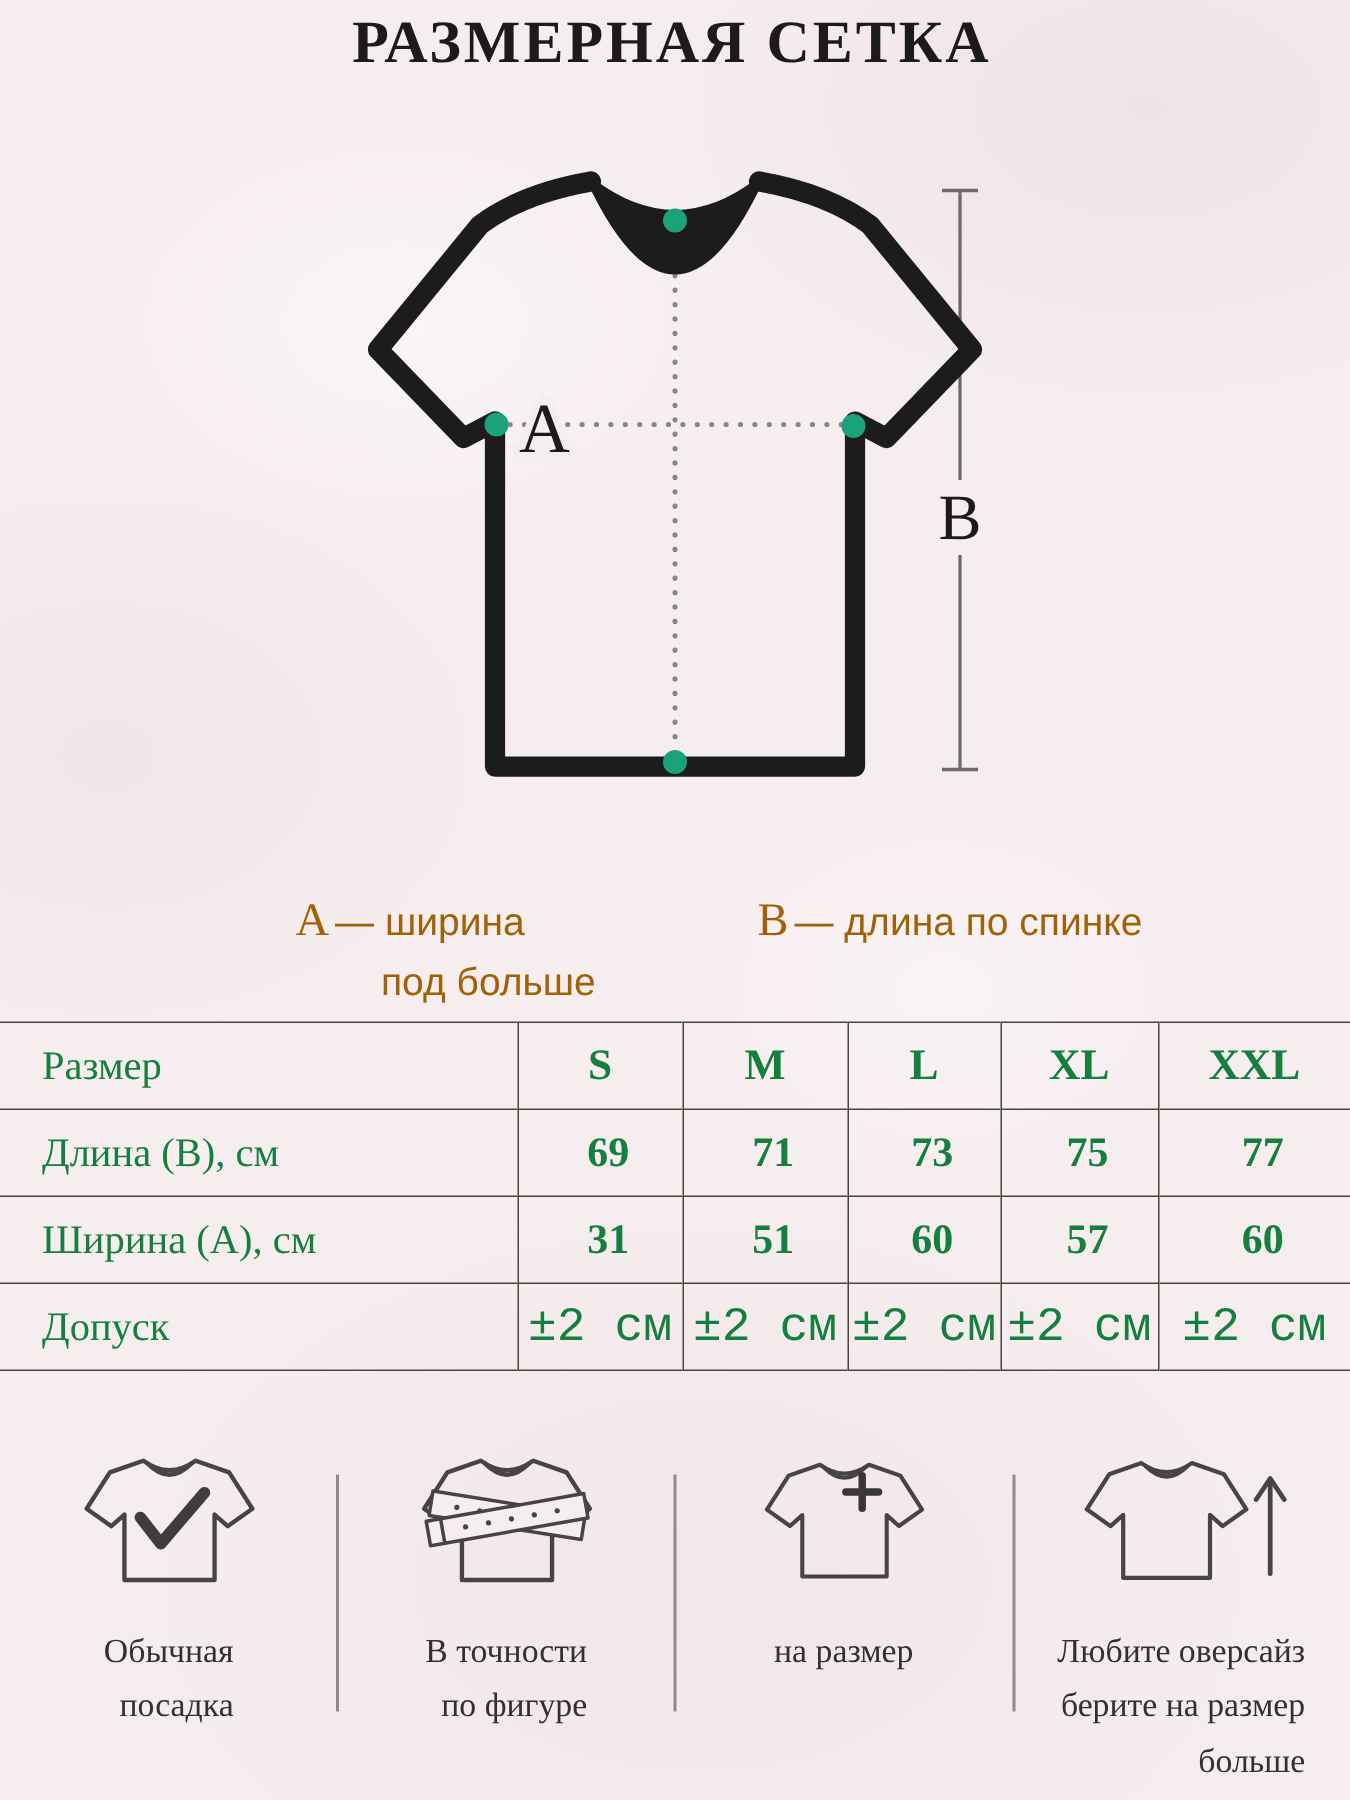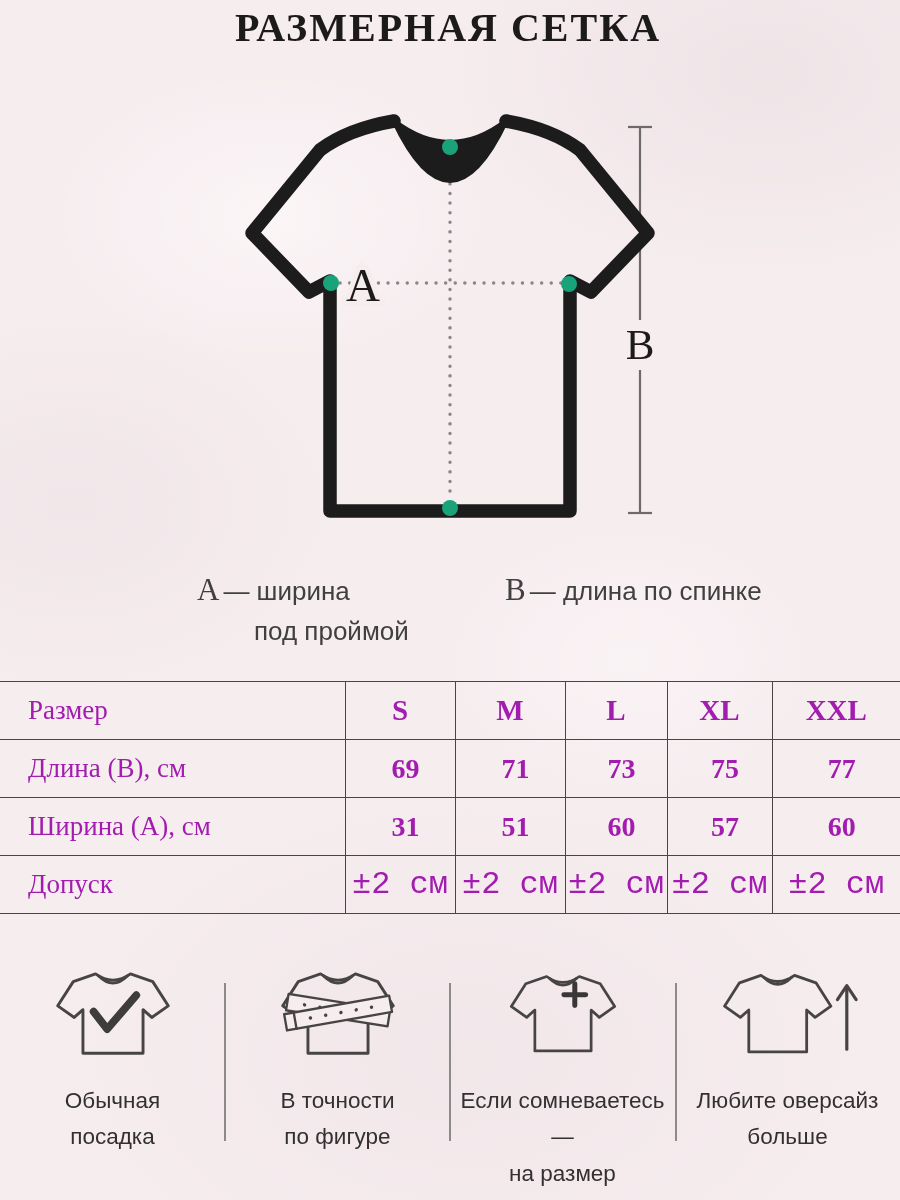--- a/index.html
+++ b/index.html
@@ -20,49 +20,49 @@
   .page-title{
     position:absolute;top:4px;left:0;width:896px;
     text-align:center;font-size:40px;font-weight:600;letter-spacing:2px;
     color:#1d1b1a;
   }
 
   
   .diagram-svg{position:absolute;left:0;top:60px;width:900px;height:500px;}
 
   
-  .legend-item{position:absolute;white-space:nowrap;color:#404040;}
+  .legend-item{position:absolute;white-space:nowrap;color:#a16207;margin-top:23px;}
   .legend-letter{font-family:"Liberation Serif","DejaVu Serif",serif;font-size:31px;}
   .legend-text{font-family:"Liberation Sans","DejaVu Sans",sans-serif;font-size:26px;}
   .legend-a{left:197px;top:572px;}
   .legend-b{left:505px;top:572px;}
   .legend-line2{margin-top:8px;padding-left:57px;}
 
   
   .size-table{
     position:absolute;left:0;top:681px;width:900px;
     border-collapse:collapse;table-layout:fixed;
-    font-size:27px;color:#a21caf;
+    font-size:27px;color:#15803d;
   }
   .size-table td{height:55px;vertical-align:middle;}
   .size-table tr{border-bottom:1px solid #4a4540;}
   .size-table tr:first-child{border-top:1px solid #4a4540;}
   .size-table td+td{border-left:1px solid #4a4540;text-align:center;}
   .size-table td:first-child{padding-left:28px;}
   .size-head{font-weight:600;font-size:29px;}
   .size-val{font-weight:600;font-size:28px;padding-left:12px;}
   .size-tol{font-size:32px;font-family:Liberation Mono, monospace;}
 
   
   .footer{position:absolute;left:0;top:963px;width:900px;display:flex;}
   .f-col{width:225px;display:flex;flex-direction:column;align-items:center;}
   .f-icon{height:106px;display:flex;align-items:center;justify-content:center;}
   .f-caption{
-    margin-top:14px;text-align:center;
-    font-family:Liberation Sans, sans-serif;
+    margin-top:14px;text-align:right;
+    font-family:Liberation Serif, serif;
     font-size:22.5px;line-height:1.62;color:#333030;
   }
   .f-divider{position:absolute;top:983px;width:2px;height:158px;background:#8f8a8a;}
   .f-divider.d1{left:224px;}
   .f-divider.d2{left:449px;}
   .f-divider.d3{left:675px;}
 </style>
 </head>
 <body>
 
@@ -94,21 +94,21 @@
     <circle cx="450" cy="508" r="8"></circle>
   </g>
 
   <text x="363" y="301" text-anchor="middle" font-size="47" font-family="Liberation Serif, DejaVu Serif, serif" fill="#1d1b1a" stroke="#f6edef" stroke-width="10" paint-order="stroke">А</text>
   <text x="640" y="359" text-anchor="middle" font-size="43" font-family="Liberation Serif, DejaVu Serif, serif" fill="#1d1b1a" stroke="#f6edef" stroke-width="8" paint-order="stroke">В</text>
 </svg>
 
 <div class="legend-item legend-a">
   <div><span class="legend-letter">А</span>
        <span class="legend-text">— ширина</span></div>
-  <div class="legend-line2 legend-text">под проймой</div>
+  <div class="legend-line2 legend-text">под больше</div>
 </div>
 <div class="legend-item legend-b">
   <div><span class="legend-letter">В</span>
        <span class="legend-text">— длина по спинке</span></div>
 </div>
 
 <table class="size-table">
   <colgroup>
     <col style="width:345px">
       <col style="width:110px">
@@ -201,36 +201,36 @@
 
   <div class="f-col">
     <div class="f-icon">
       <svg width="118" height="96" viewBox="0 0 130 105" fill="none" stroke="#474444" stroke-width="3" stroke-linejoin="round" stroke-linecap="round">
         <path d="M47 9 Q65 22 83 9 L106 17 L122 42 L105 54 L96 46 L96 91 L34 91 L34 46 L25 54 L8 42 L24 17 Z"></path>
         <path d="M50 11 Q65 26 80 11"></path>
         <path d="M78 17 L78 41 M66 29 L90 29" stroke="#3a3737" stroke-width="5.5"></path>
       </svg>
     </div>
     <div class="f-caption">
-      <div>Если сомневаетесь —</div>
       <div>на размер</div>
     </div>
   </div>
 
   <div class="f-col">
     <div class="f-icon">
       <svg width="142" height="98" viewBox="0 0 152 105" fill="none" stroke="#474444" stroke-width="3" stroke-linejoin="round" stroke-linecap="round">
         <path d="M47 9 Q65 22 83 9 L106 17 L122 42 L105 54 L96 46 L96 91 L34 91 L34 46 L25 54 L8 42 L24 17 Z"></path>
         <path d="M50 11 Q65 26 80 11"></path>
         <line x1="139" y1="88" x2="139" y2="22" stroke-width="3.4"></line>
         <path d="M129 35 L139 20 L149 35" stroke-width="3.4"></path>
       </svg>
     </div>
     <div class="f-caption">
       <div>Любите оверсайз</div>
+      <div>берите на размер</div>
       <div>больше</div>
     </div>
   </div>
 
 </div>
 
 <div class="f-divider d1"></div>
 <div class="f-divider d2"></div>
 <div class="f-divider d3"></div>
 

